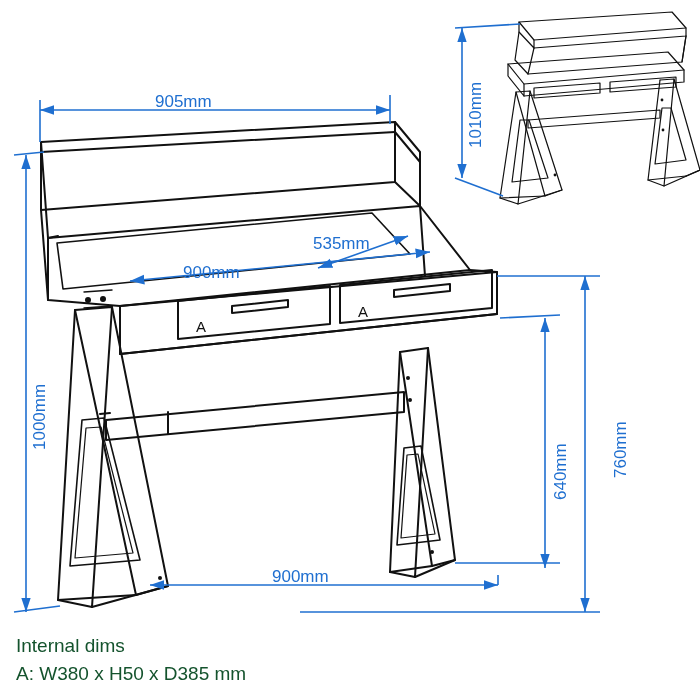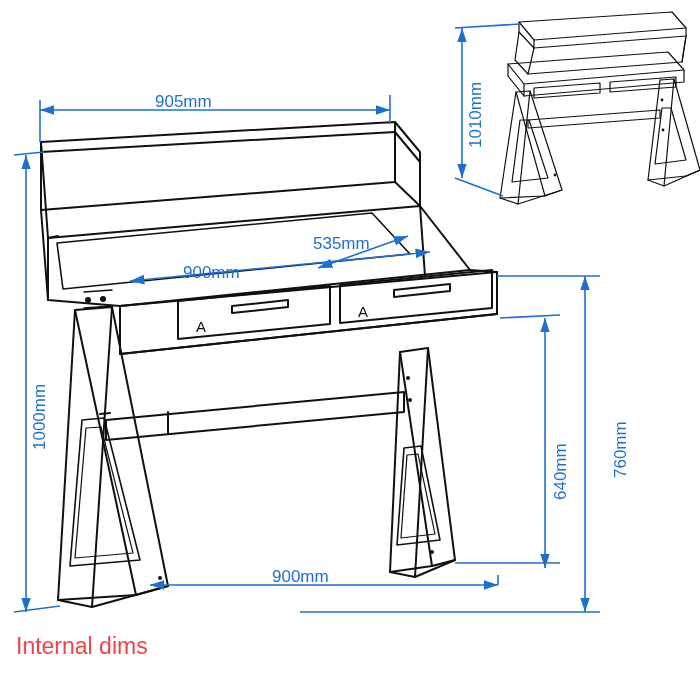--- a/index.html
+++ b/index.html
@@ -33,22 +33,22 @@
     white-space: nowrap;
     letter-spacing: 0px;
   }
   .vert {
     transform-origin: 0 0;
   }
   .notes {
     position: absolute;
     left: 16px;
     top: 632px;
-    color: #ef4444;
-    font-size: 23px;
+    color: #14532d;
+    font-size: 19px;
     line-height: 28px;
     font-family: "Liberation Sans", sans-serif;
     white-space: nowrap;
   }
   .drawer-label {
     position: absolute;
     color: #111111;
     font-size: 15px;
     font-family: "Liberation Sans", sans-serif;
   }
@@ -208,15 +208,16 @@
 
   <div class="dimtext vert" style="left:551px; top:500px; transform:rotate(-90deg);">640mm</div>
 
   <div class="dimtext" style="left:272px; top:567px;">900mm</div>
 
   <div class="drawer-label" style="left:196px; top:318px;">A</div>
   <div class="drawer-label" style="left:358px; top:303px;">A</div>
 
   <div class="notes">
     <div>Internal dims</div>
+    <div>A: W380 x H50 x D385 mm</div>
   </div>
 
 </div>
 
 </body></html>

